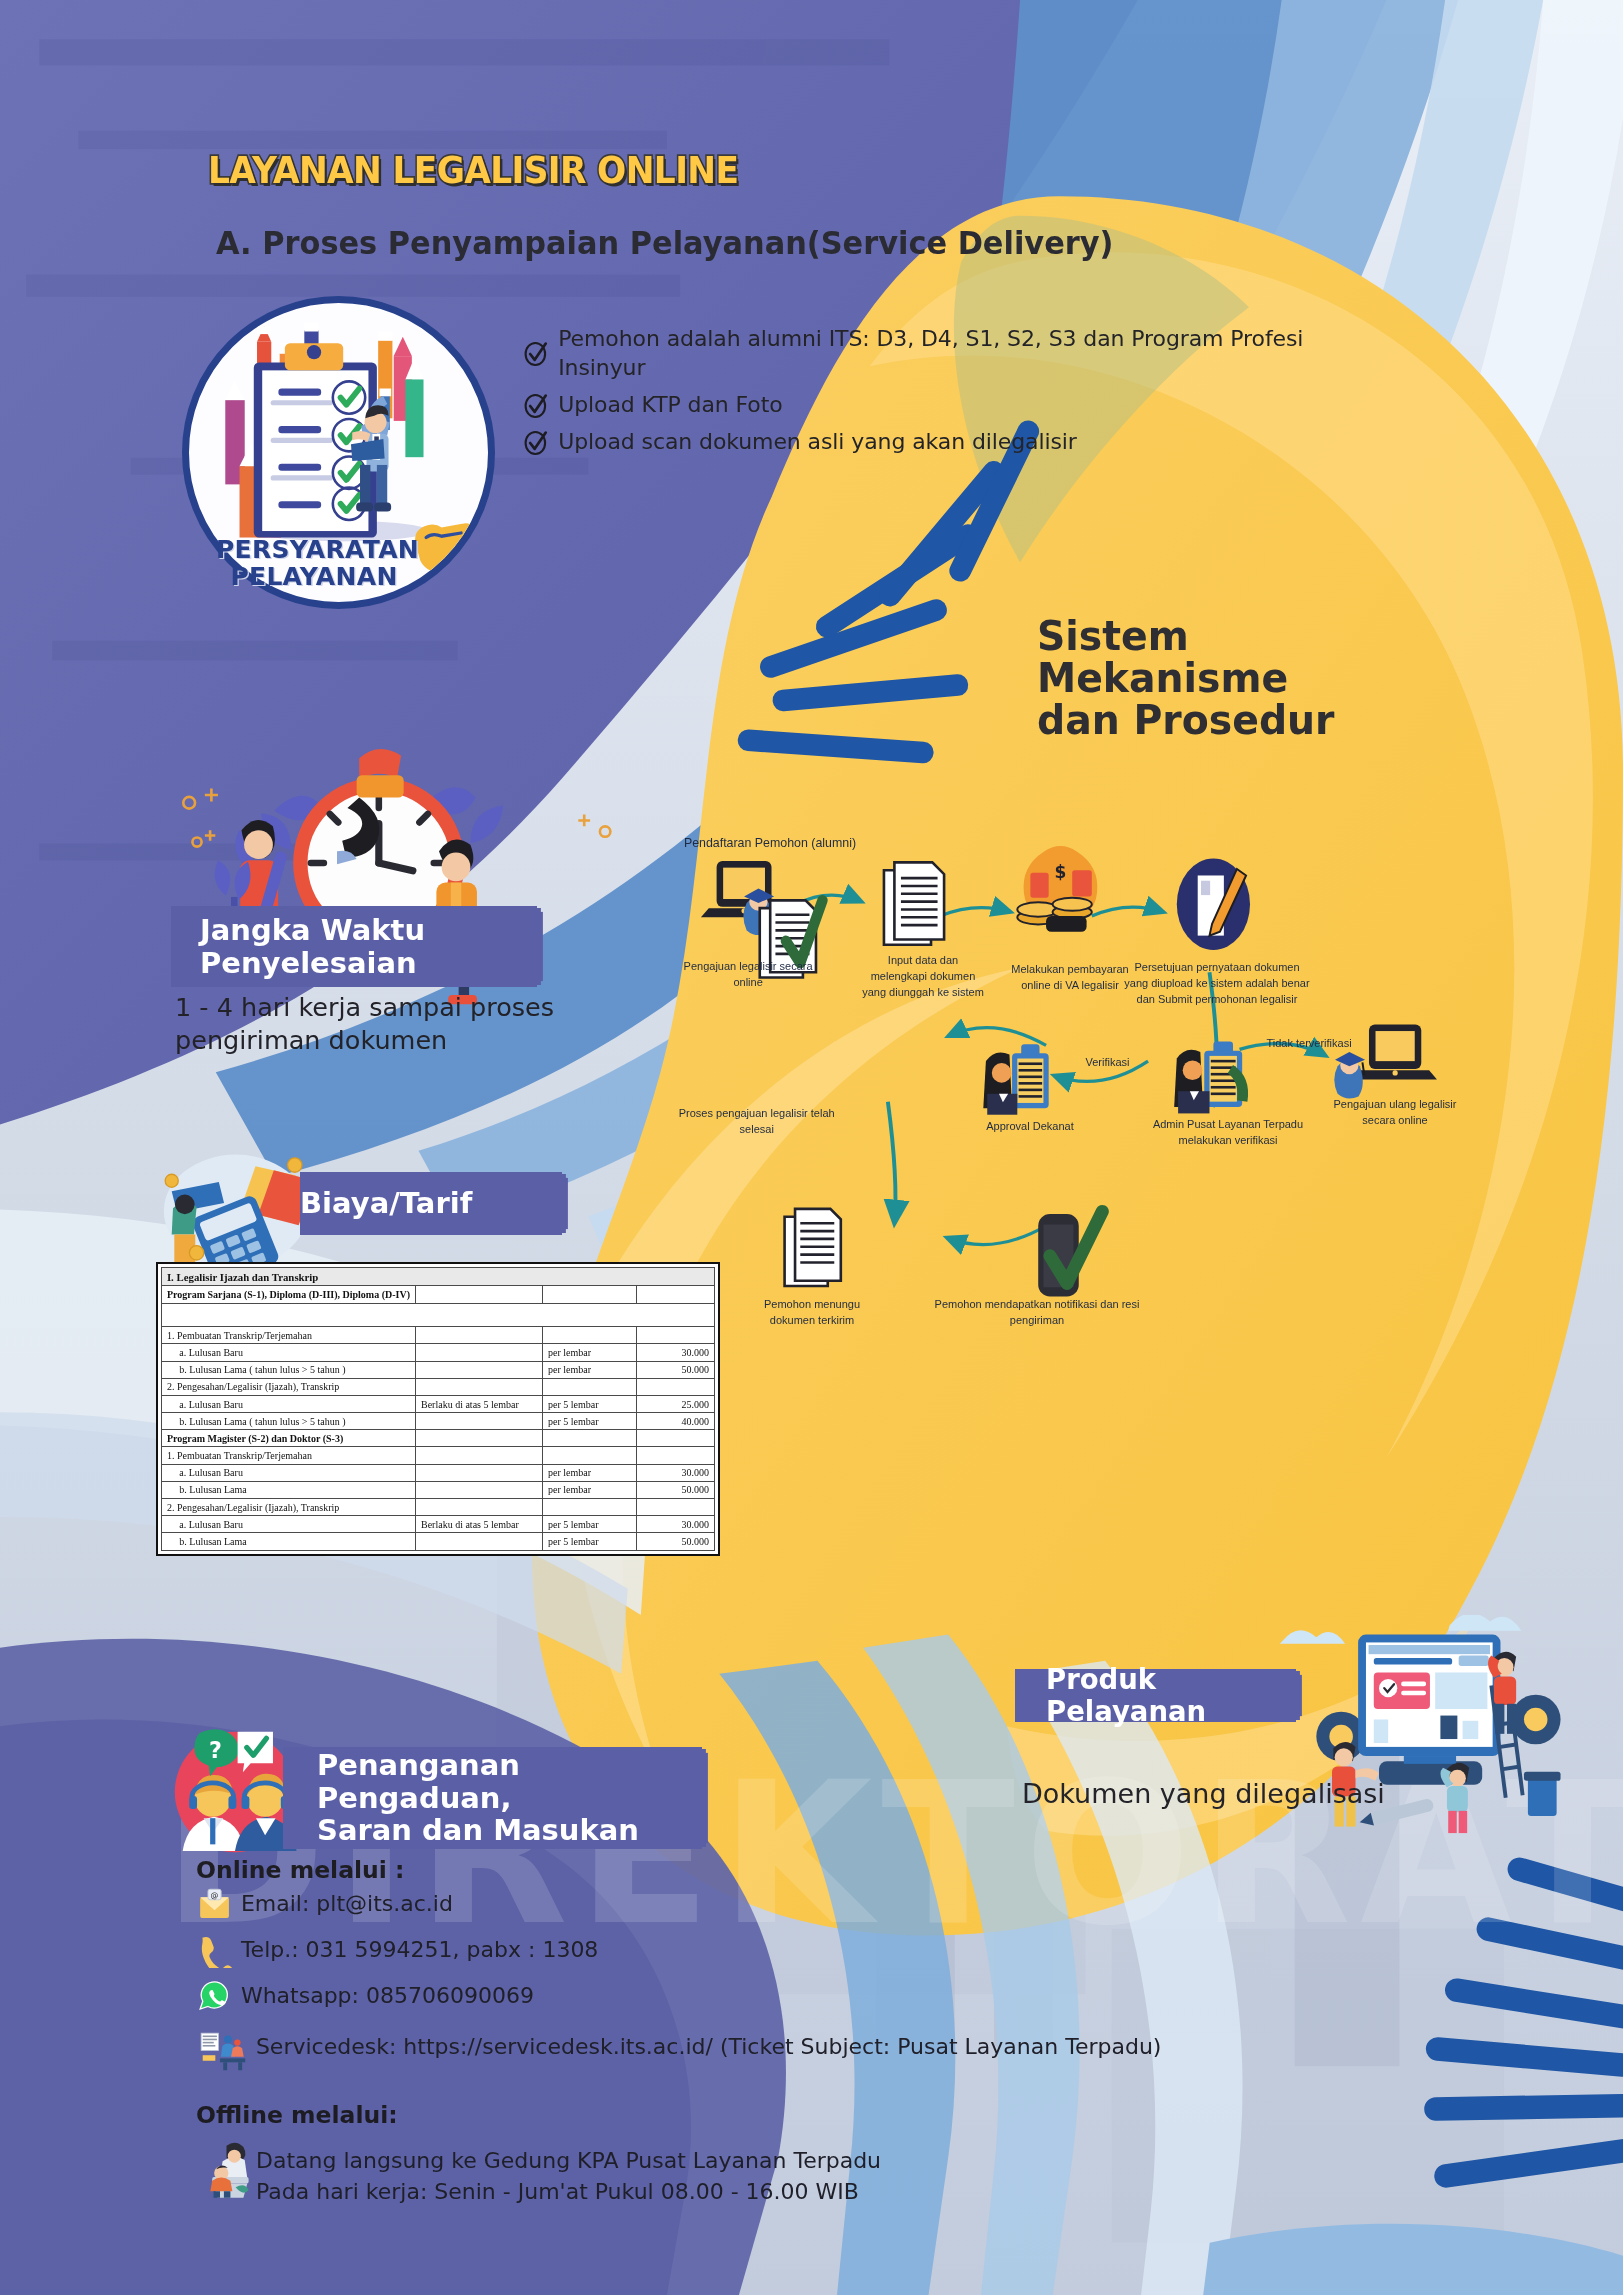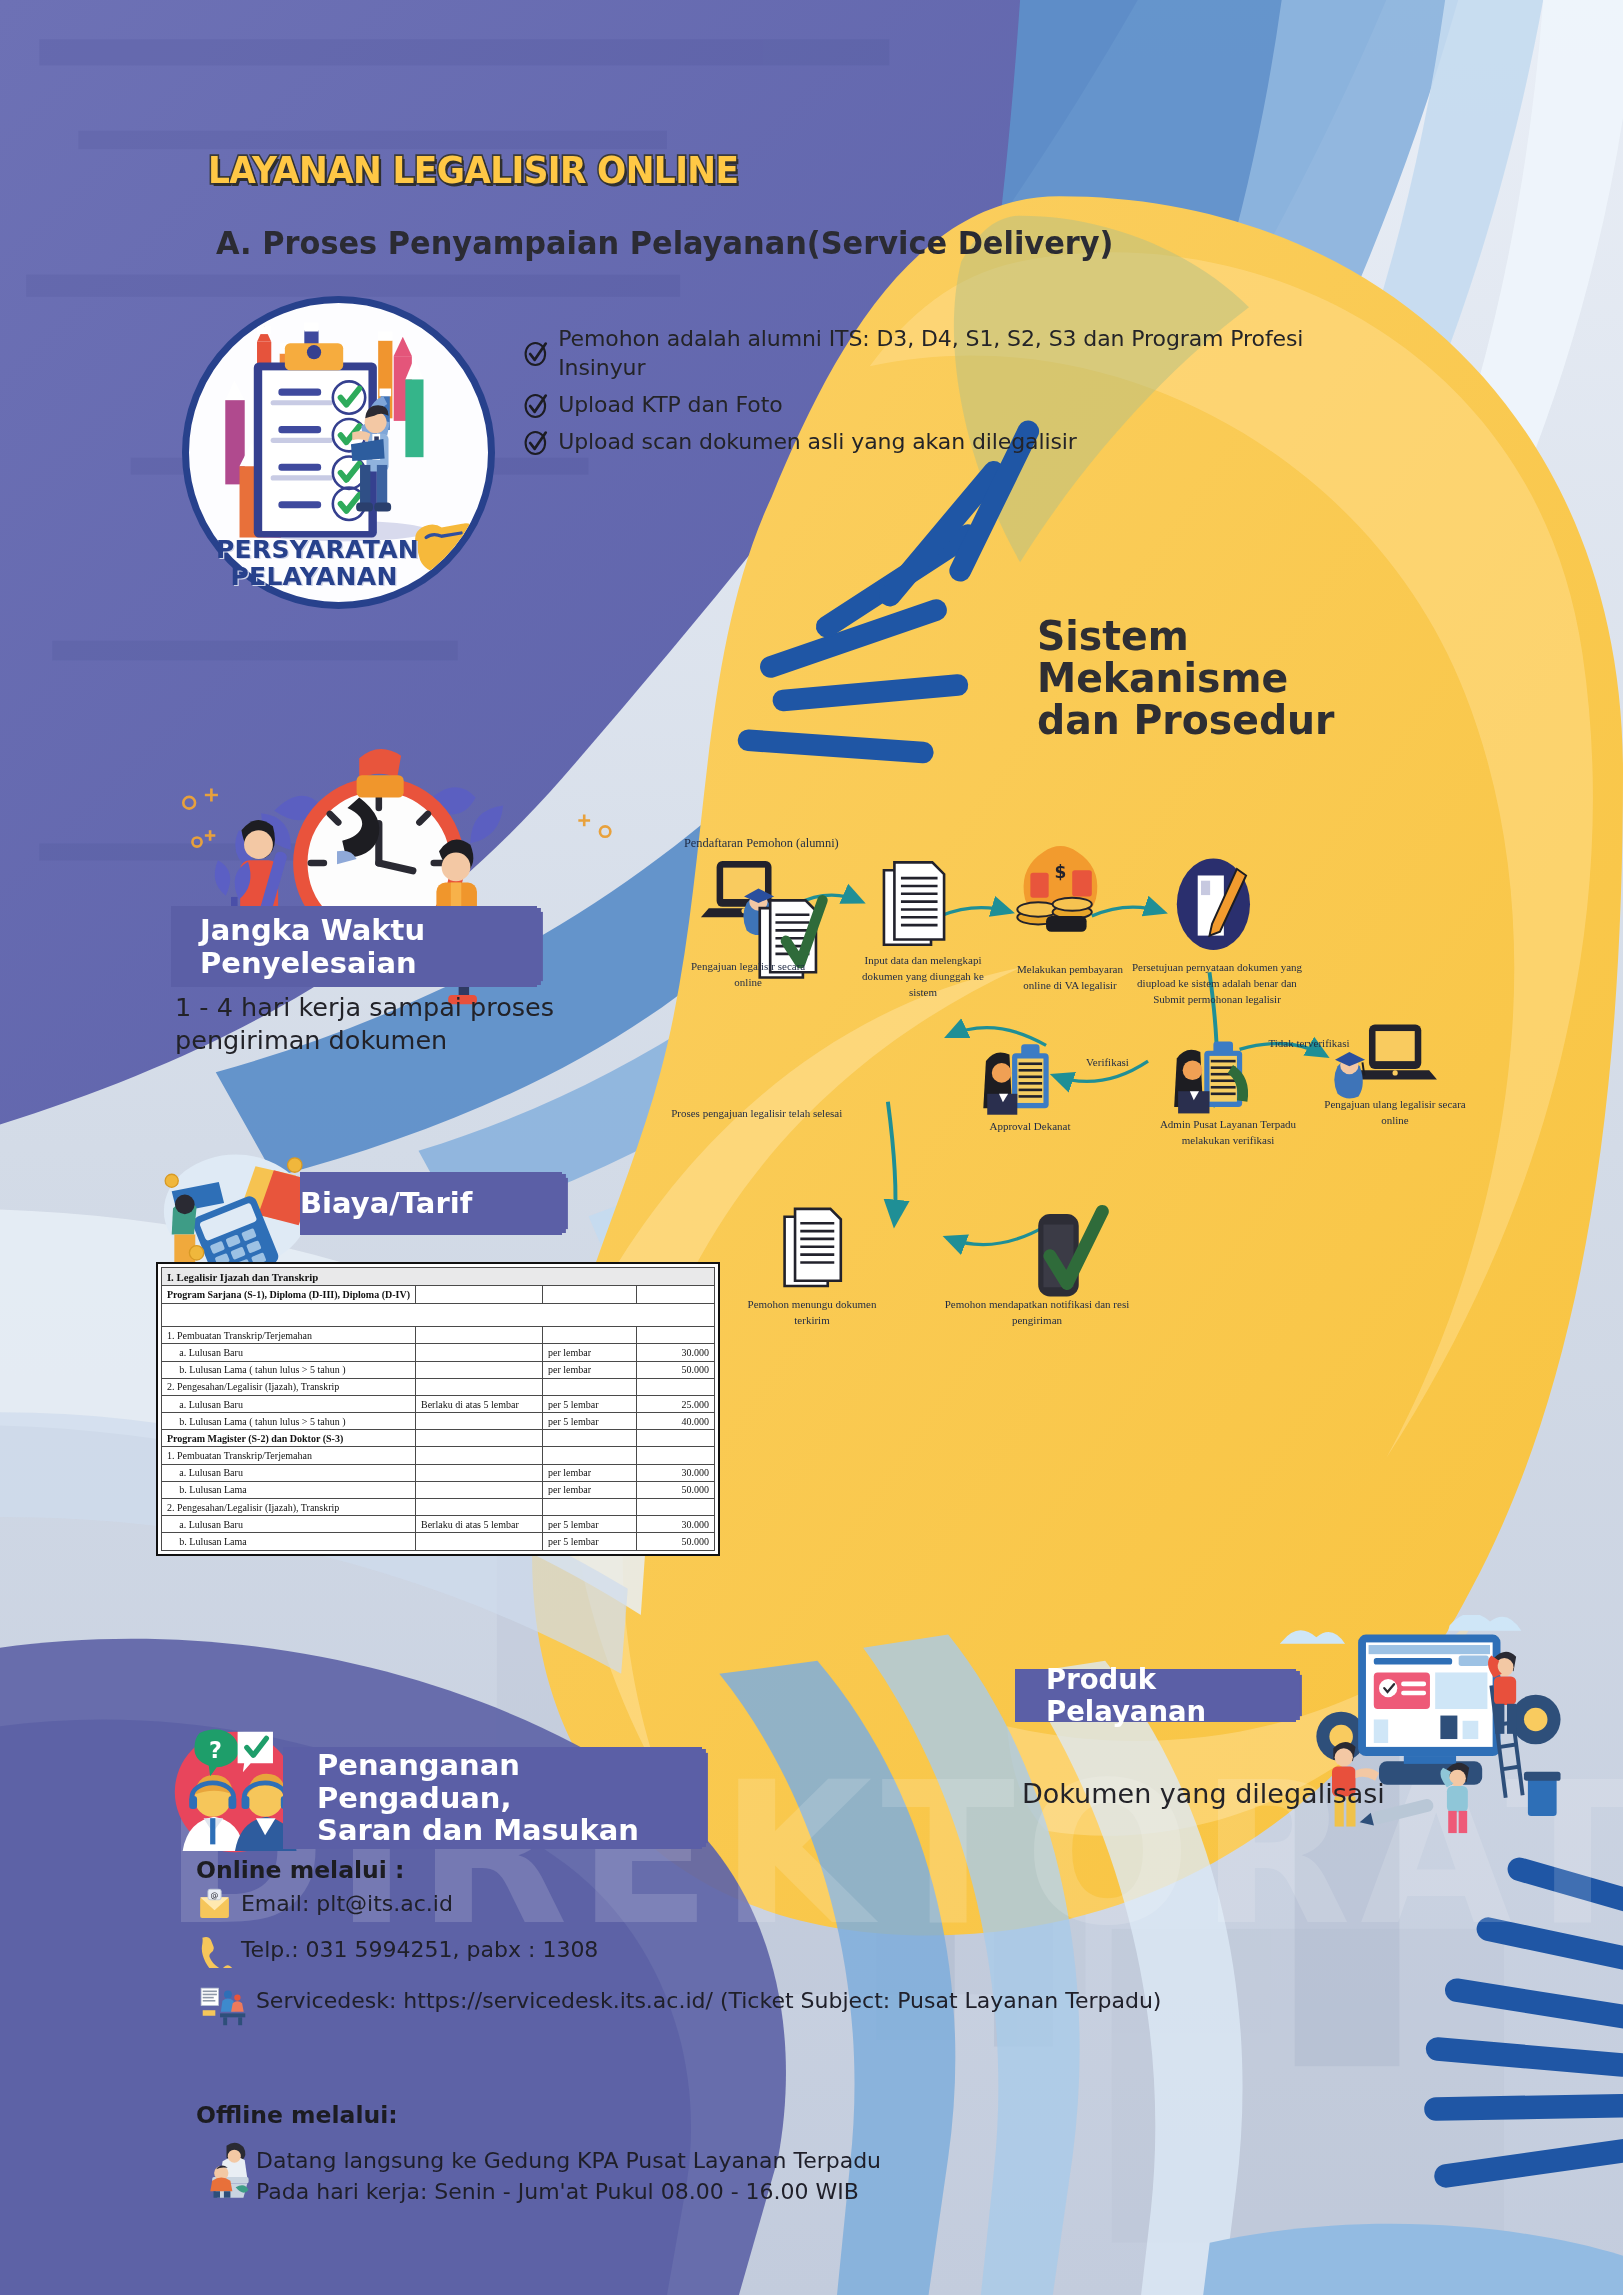--- a/index.html
+++ b/index.html
@@ -88,21 +88,21 @@
     font-family: "DejaVu Sans", sans-serif;
     font-weight: 700; font-size: 41px; line-height: 1.02;
     color: #2e2e33; white-space: pre-line;
     transform: scaleX(0.96); transform-origin: left top;
   }
 
   
   .flow { position: absolute; left: 680px; top: 831px; width: 889px; height: 523px; }
   .flow-label {
     position: absolute;
-    font-family: Liberation Serif, serif;
+    font-family: Liberation Sans, sans-serif;
     color: #1f2a44; text-align: center;
     font-size: 11px; line-height: 1.45;
   }
   .flow-icon { position: absolute; }
 
   
   .tarif-table-wrap {
     position: absolute; left: 156px; top: 1262px;
     width: 564px; background: #ffffff;
     border: 2.6px solid #111; padding: 3.3px;
@@ -880,20 +880,27 @@
     <div class="contact-text">Email: plt@its.ac.id</div>
   </div>
 
   <div class="contact-row">
     <svg class="contact-ico" viewBox="0 0 62 52">
       <path d="M14 6 q10 -4 14 4 l4 10 q2 6 -4 10 q-4 3 -2 8 q4 10 14 16 q5 3 9 -1 q5 -5 10 -1 l8 7 q6 6 0 12 q-8 8 -20 2 q-18 -9 -28 -28 q-8 -16 -5 -29 q1 -7 0 -10 z" fill="#F6C65A" transform="translate(-4,0) scale(0.95)"></path>
     </svg>
     <div class="contact-text">Telp.: 031 5994251, pabx : 1308</div>
   </div>
 
+  <div class="contact-row">
+    <svg class="contact-ico" viewBox="0 0 62 52">
+      <path d="M6 46 l4 -12 a20 20 0 1 1 8 8 z" fill="#25D366" stroke="#ffffff" stroke-width="2"></path>
+      <path d="M20 20 q2 -4 5 -3 l3 6 q-2 3 0 5 q3 4 7 6 q3 1 4 -2 l6 3 q0 4 -4 5 q-8 1 -15 -7 q-7 -8 -6 -13 z" fill="#ffffff"></path>
+    </svg>
+    <div class="contact-text">Whatsapp: 085706090069</div>
+  </div>
 
   <div class="contact-row" style="margin-top:17px;">
     <svg class="contact-ico" viewBox="0 0 62 52" style="width:56px;height:41px;">
       <rect x="2" y="4" width="22" height="22" fill="#ffffff" stroke="#b9c2d0"></rect>
       <g fill="#8e98a8">
           <rect x="4" y="7" width="18" height="2"></rect>
           <rect x="4" y="11" width="18" height="2"></rect>
           <rect x="4" y="15" width="14" height="2"></rect>
           <rect x="4" y="19" width="16" height="2"></rect>
         </g>

